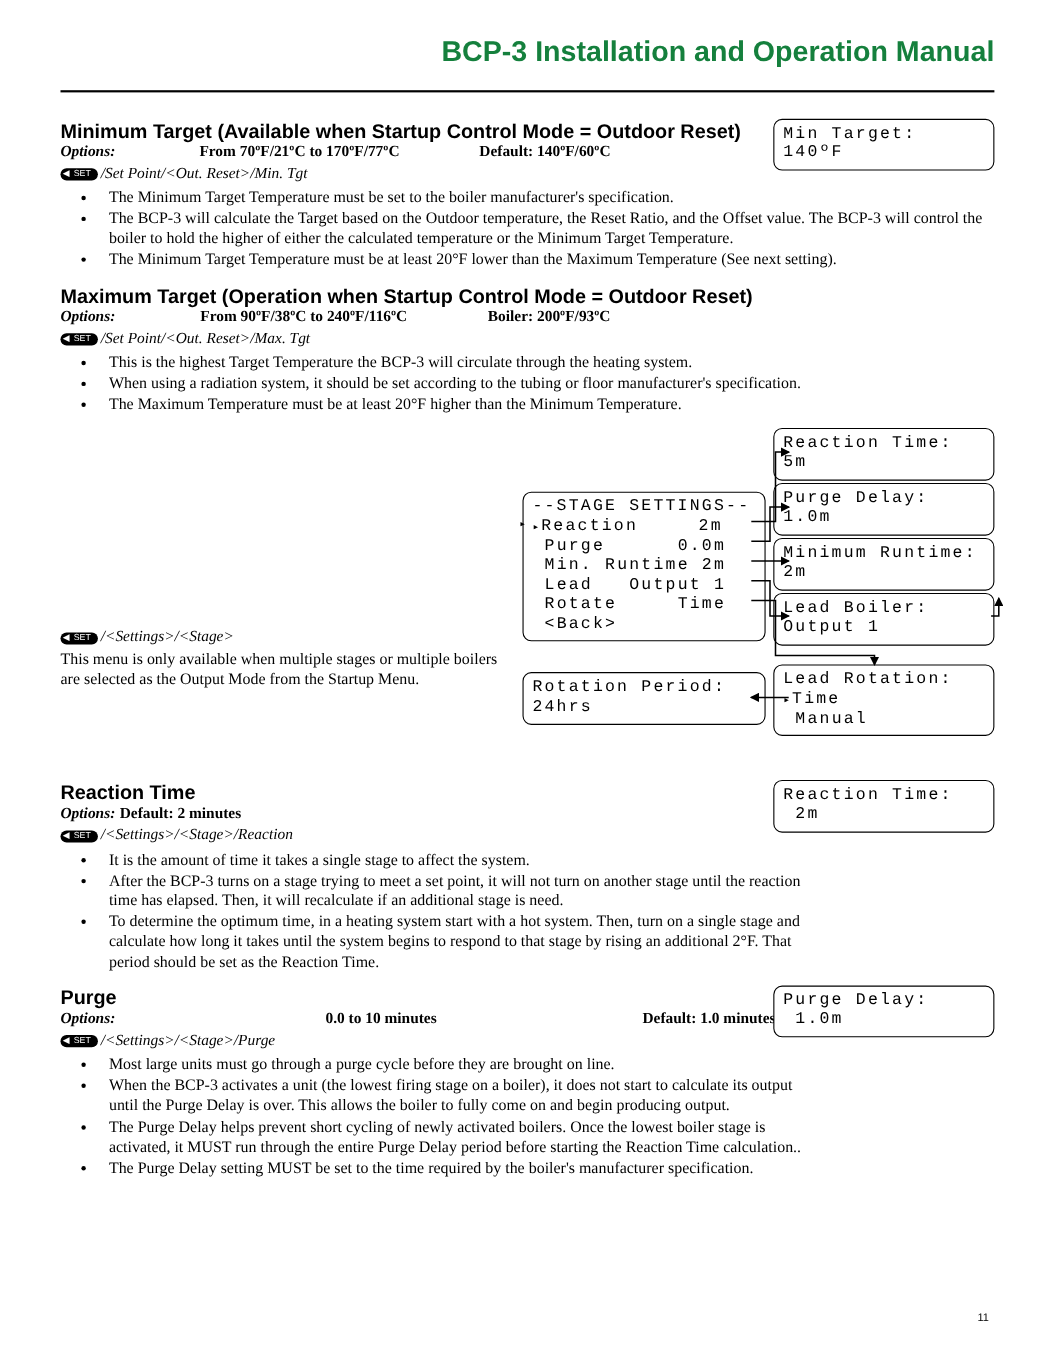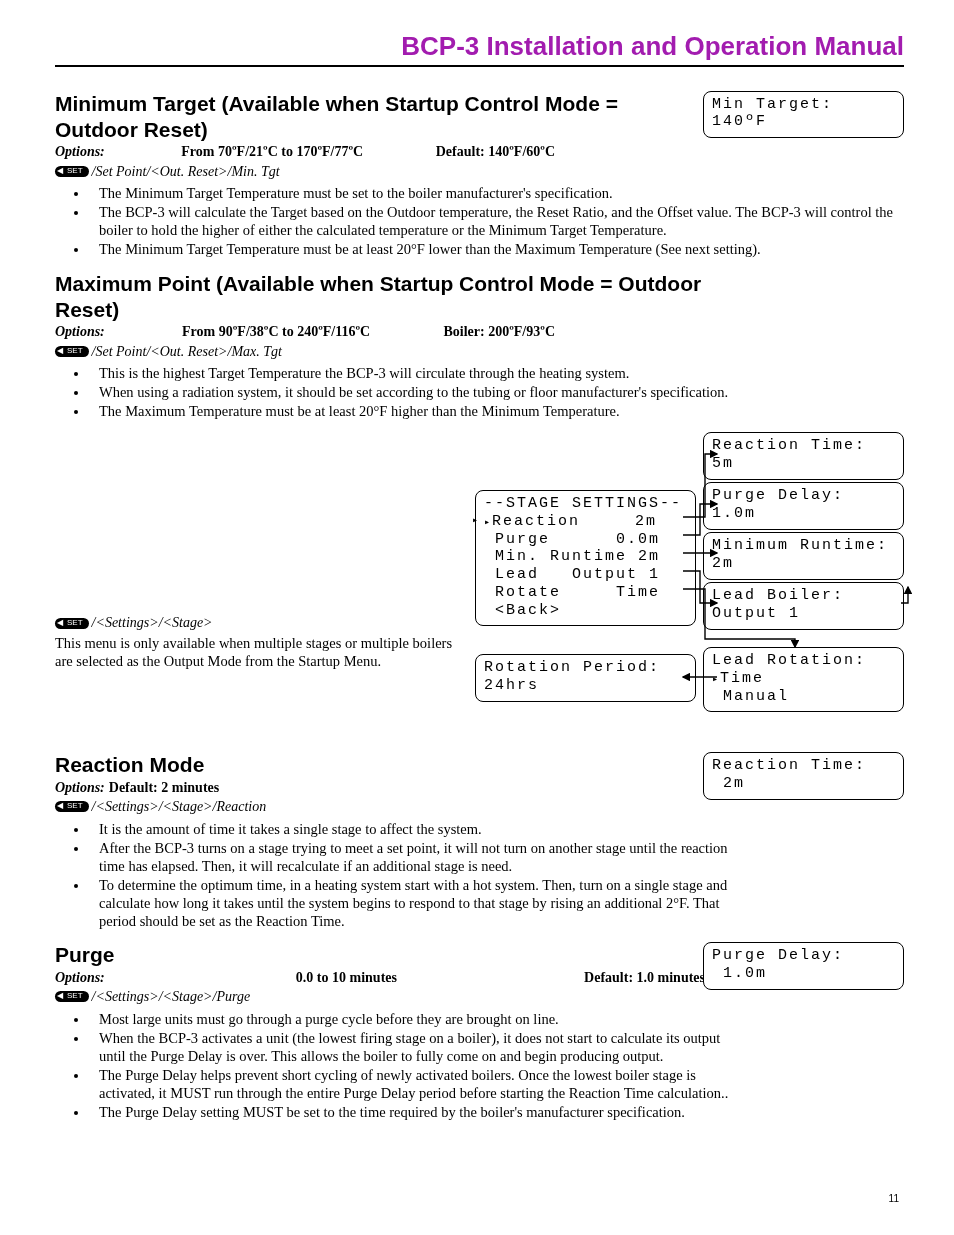--- a/index.html
+++ b/index.html
@@ -12,29 +12,29 @@
     background: #fff;
     width: 954px;
     box-sizing: border-box;
     position: relative;
     min-height: 1235px;
   }
   .doc-title {
     font-family: Arial, Helvetica, sans-serif;
     font-size: 26px;
     font-weight: bold;
-    color: #a21caf;
+    color: #15803d;
     text-align: right;
     border-bottom: 2px solid #000;
-    padding-bottom: 2px;
+    padding-bottom: 19px;
     margin-bottom: 24px;
   }
   .section-h {
     font-family: Arial, Helvetica, sans-serif;
-    font-size: 21px;
+    font-size: 18px;
     font-weight: bold;
     margin: 0 0 0 0;
   }
   .opts-row {
     display: flex;
     flex-wrap: nowrap;
     margin: 0;
     font-size: 14px;
   }
   .opts-label { font-style: italic; font-weight: bold; margin-right: 4px; }
@@ -135,21 +135,21 @@
     <li>The Minimum Target Temperature must be at least 20°F lower than the Maximum Temperature (See next setting).</li>
   </ul>
   <div class="lcd" style="top:0; right:0; width:168px;">
     <div class="ln">Min Target:</div>
     <div class="ln">140ºF</div>
   </div>
 </div>
 
 <div class="block" style="margin-top:6px;">
   <div class="left-col">
-    <div class="section-h">Maximum Point (Available when Startup Control Mode = Outdoor Reset)</div>
+    <div class="section-h">Maximum Target (Operation when Startup Control Mode = Outdoor Reset)</div>
     <div class="opts-row">
       <span class="opts-label">Options:</span>
       <span class="opts-range">From 90ºF/38ºC to 240ºF/116ºC</span>
       <span class="opts-default" style="margin-right:150px">Boiler: 200ºF/93ºC</span>
     </div>
     <div class="path">
       <span class="set-btn">SET</span>
       <span class="path-txt">/Set Point/&lt;Out. Reset&gt;/Max. Tgt</span>
     </div>
   </div>
@@ -224,21 +224,21 @@
     <div class="path" style="margin-top:2px;">
       <span class="set-btn">SET</span>
       <span class="path-txt">/&lt;Settings&gt;/&lt;Stage&gt;</span>
     </div>
     <div class="stage-intro">This menu is only available when multiple stages or multiple boilers are selected as the Output Mode from the Startup Menu.</div>
   </div>
 </div>
 
 <div class="block" style="margin-top:30px;">
   <div class="left-col">
-    <div class="section-h">Reaction Mode</div>
+    <div class="section-h">Reaction Time</div>
     <div class="opts-row" style="width:650px;">
       <span class="opts-label">Options:</span>
       <span class="opts-default">Default: 2 minutes</span>
     </div>
     <div class="path">
       <span class="set-btn">SET</span>
       <span class="path-txt">/&lt;Settings&gt;/&lt;Stage&gt;/Reaction</span>
     </div>
     <ul class="no-num" style="width:640px;">
       <li>It is the amount of time it takes a single stage to affect the system.</li>

